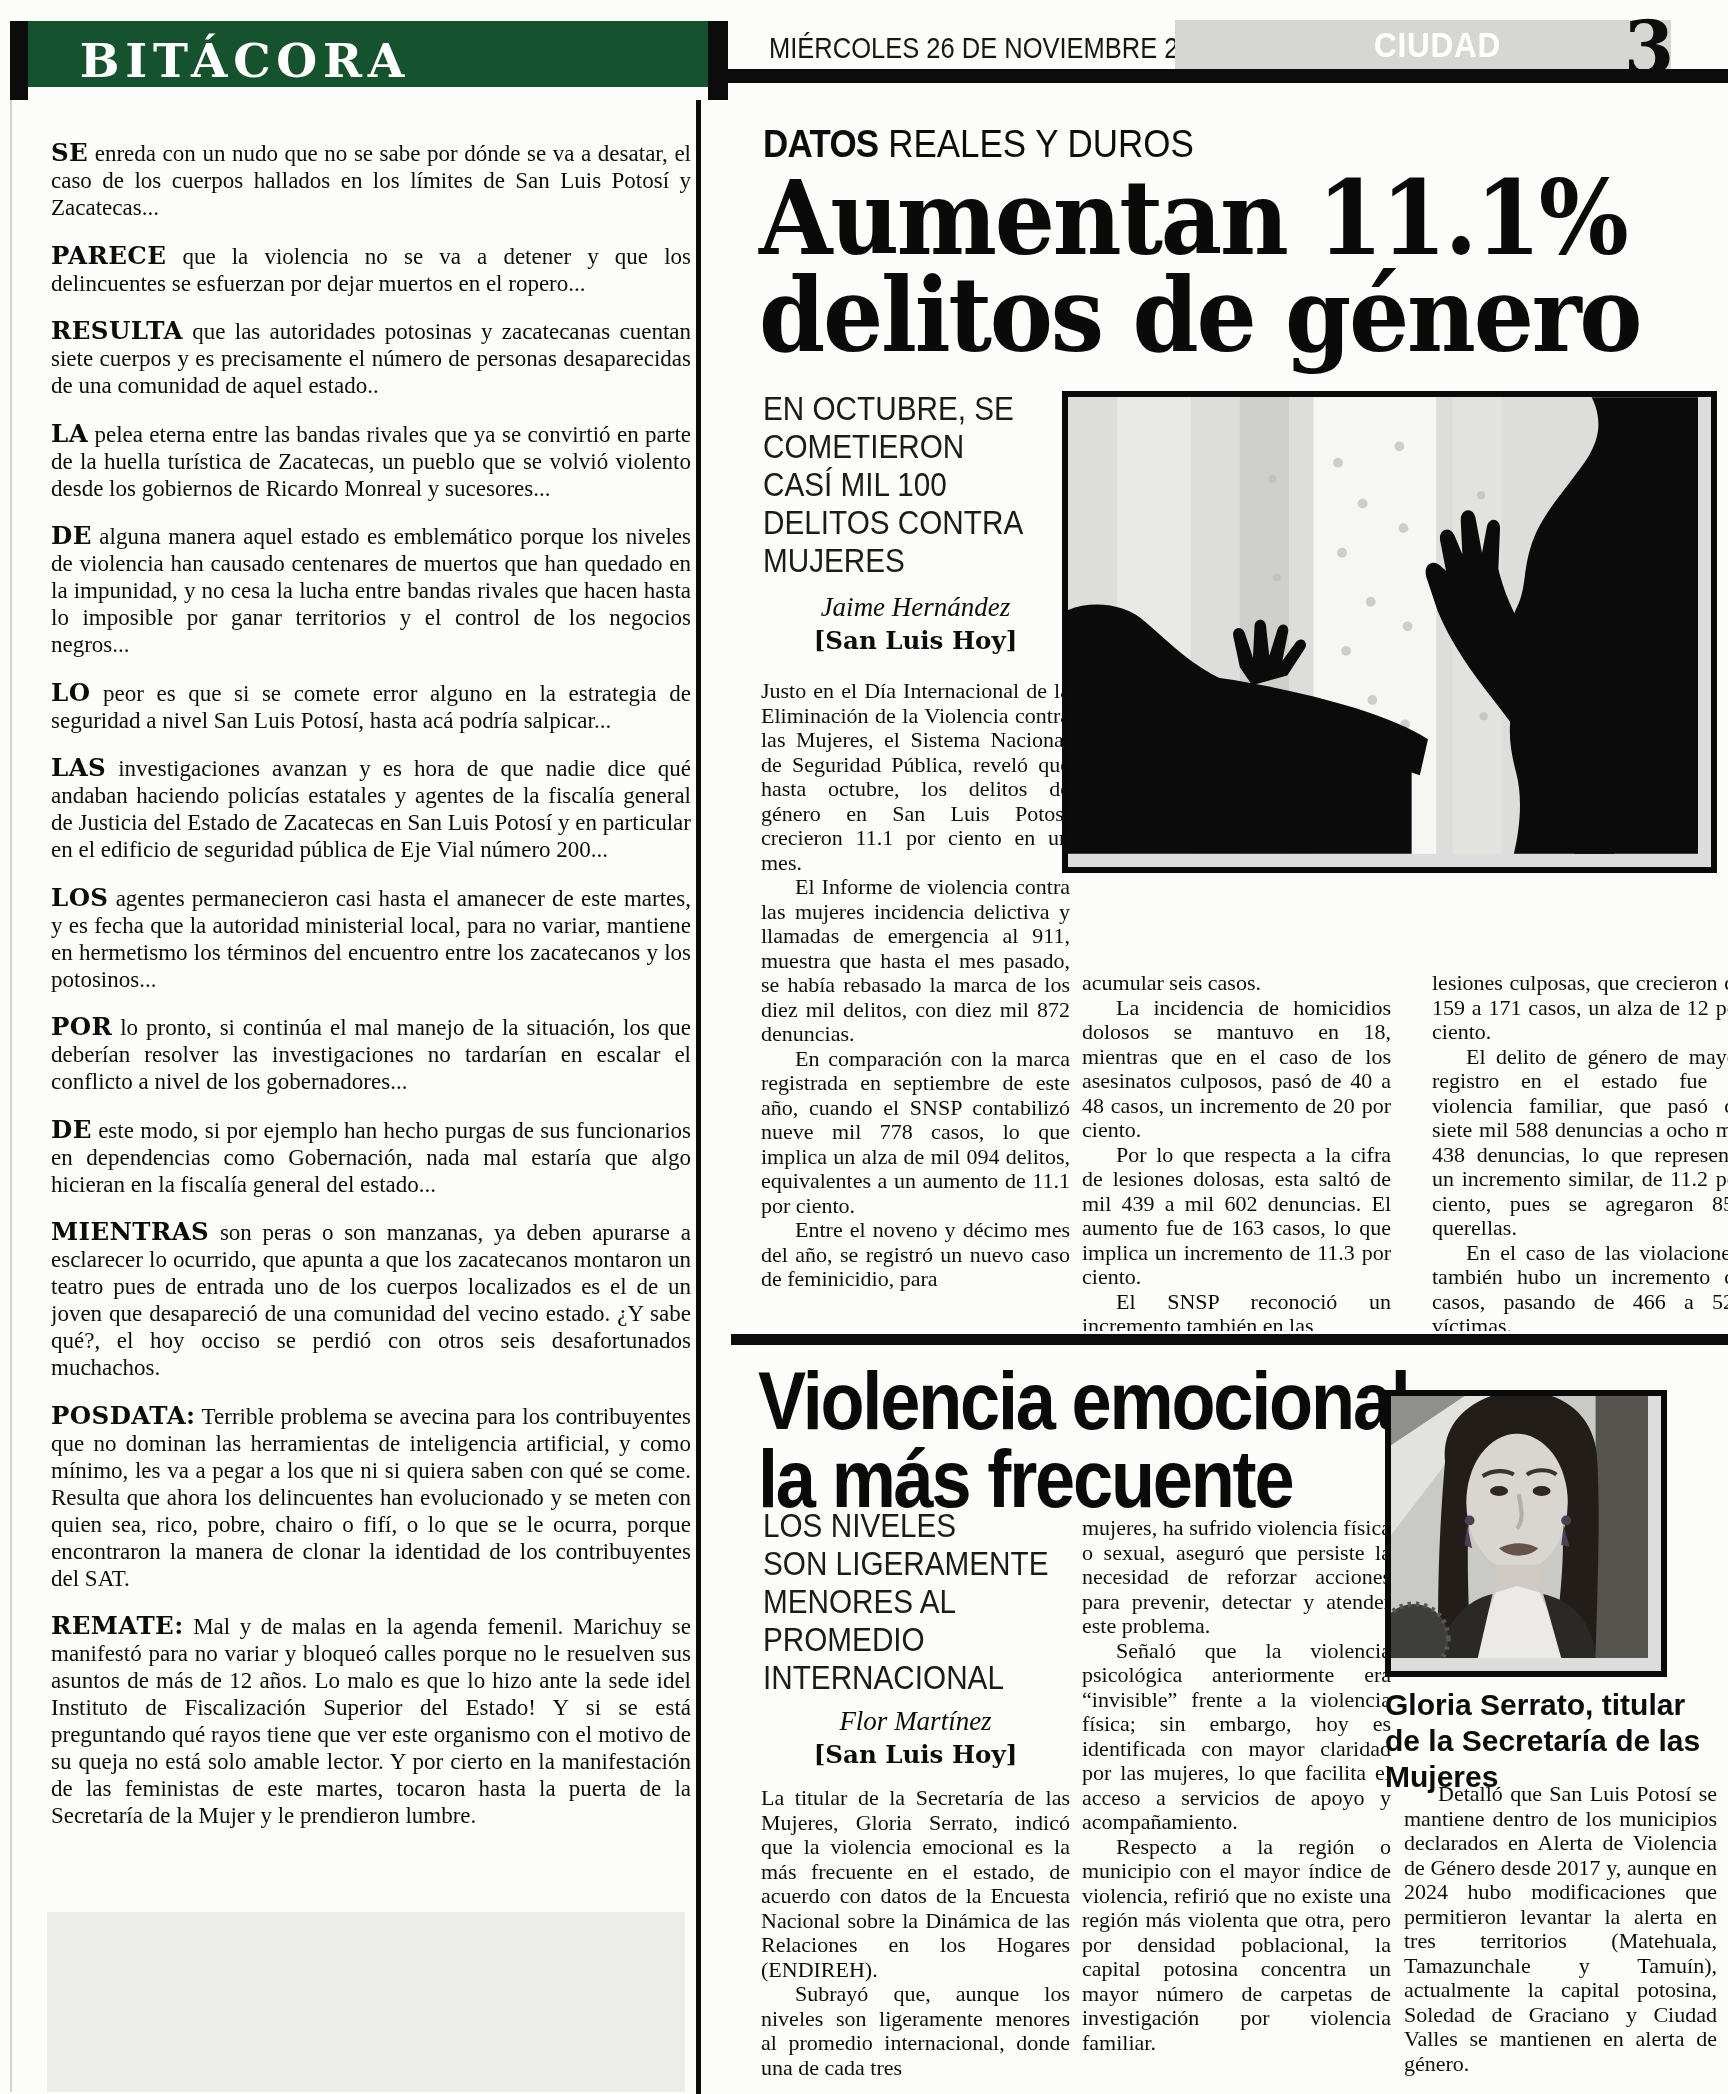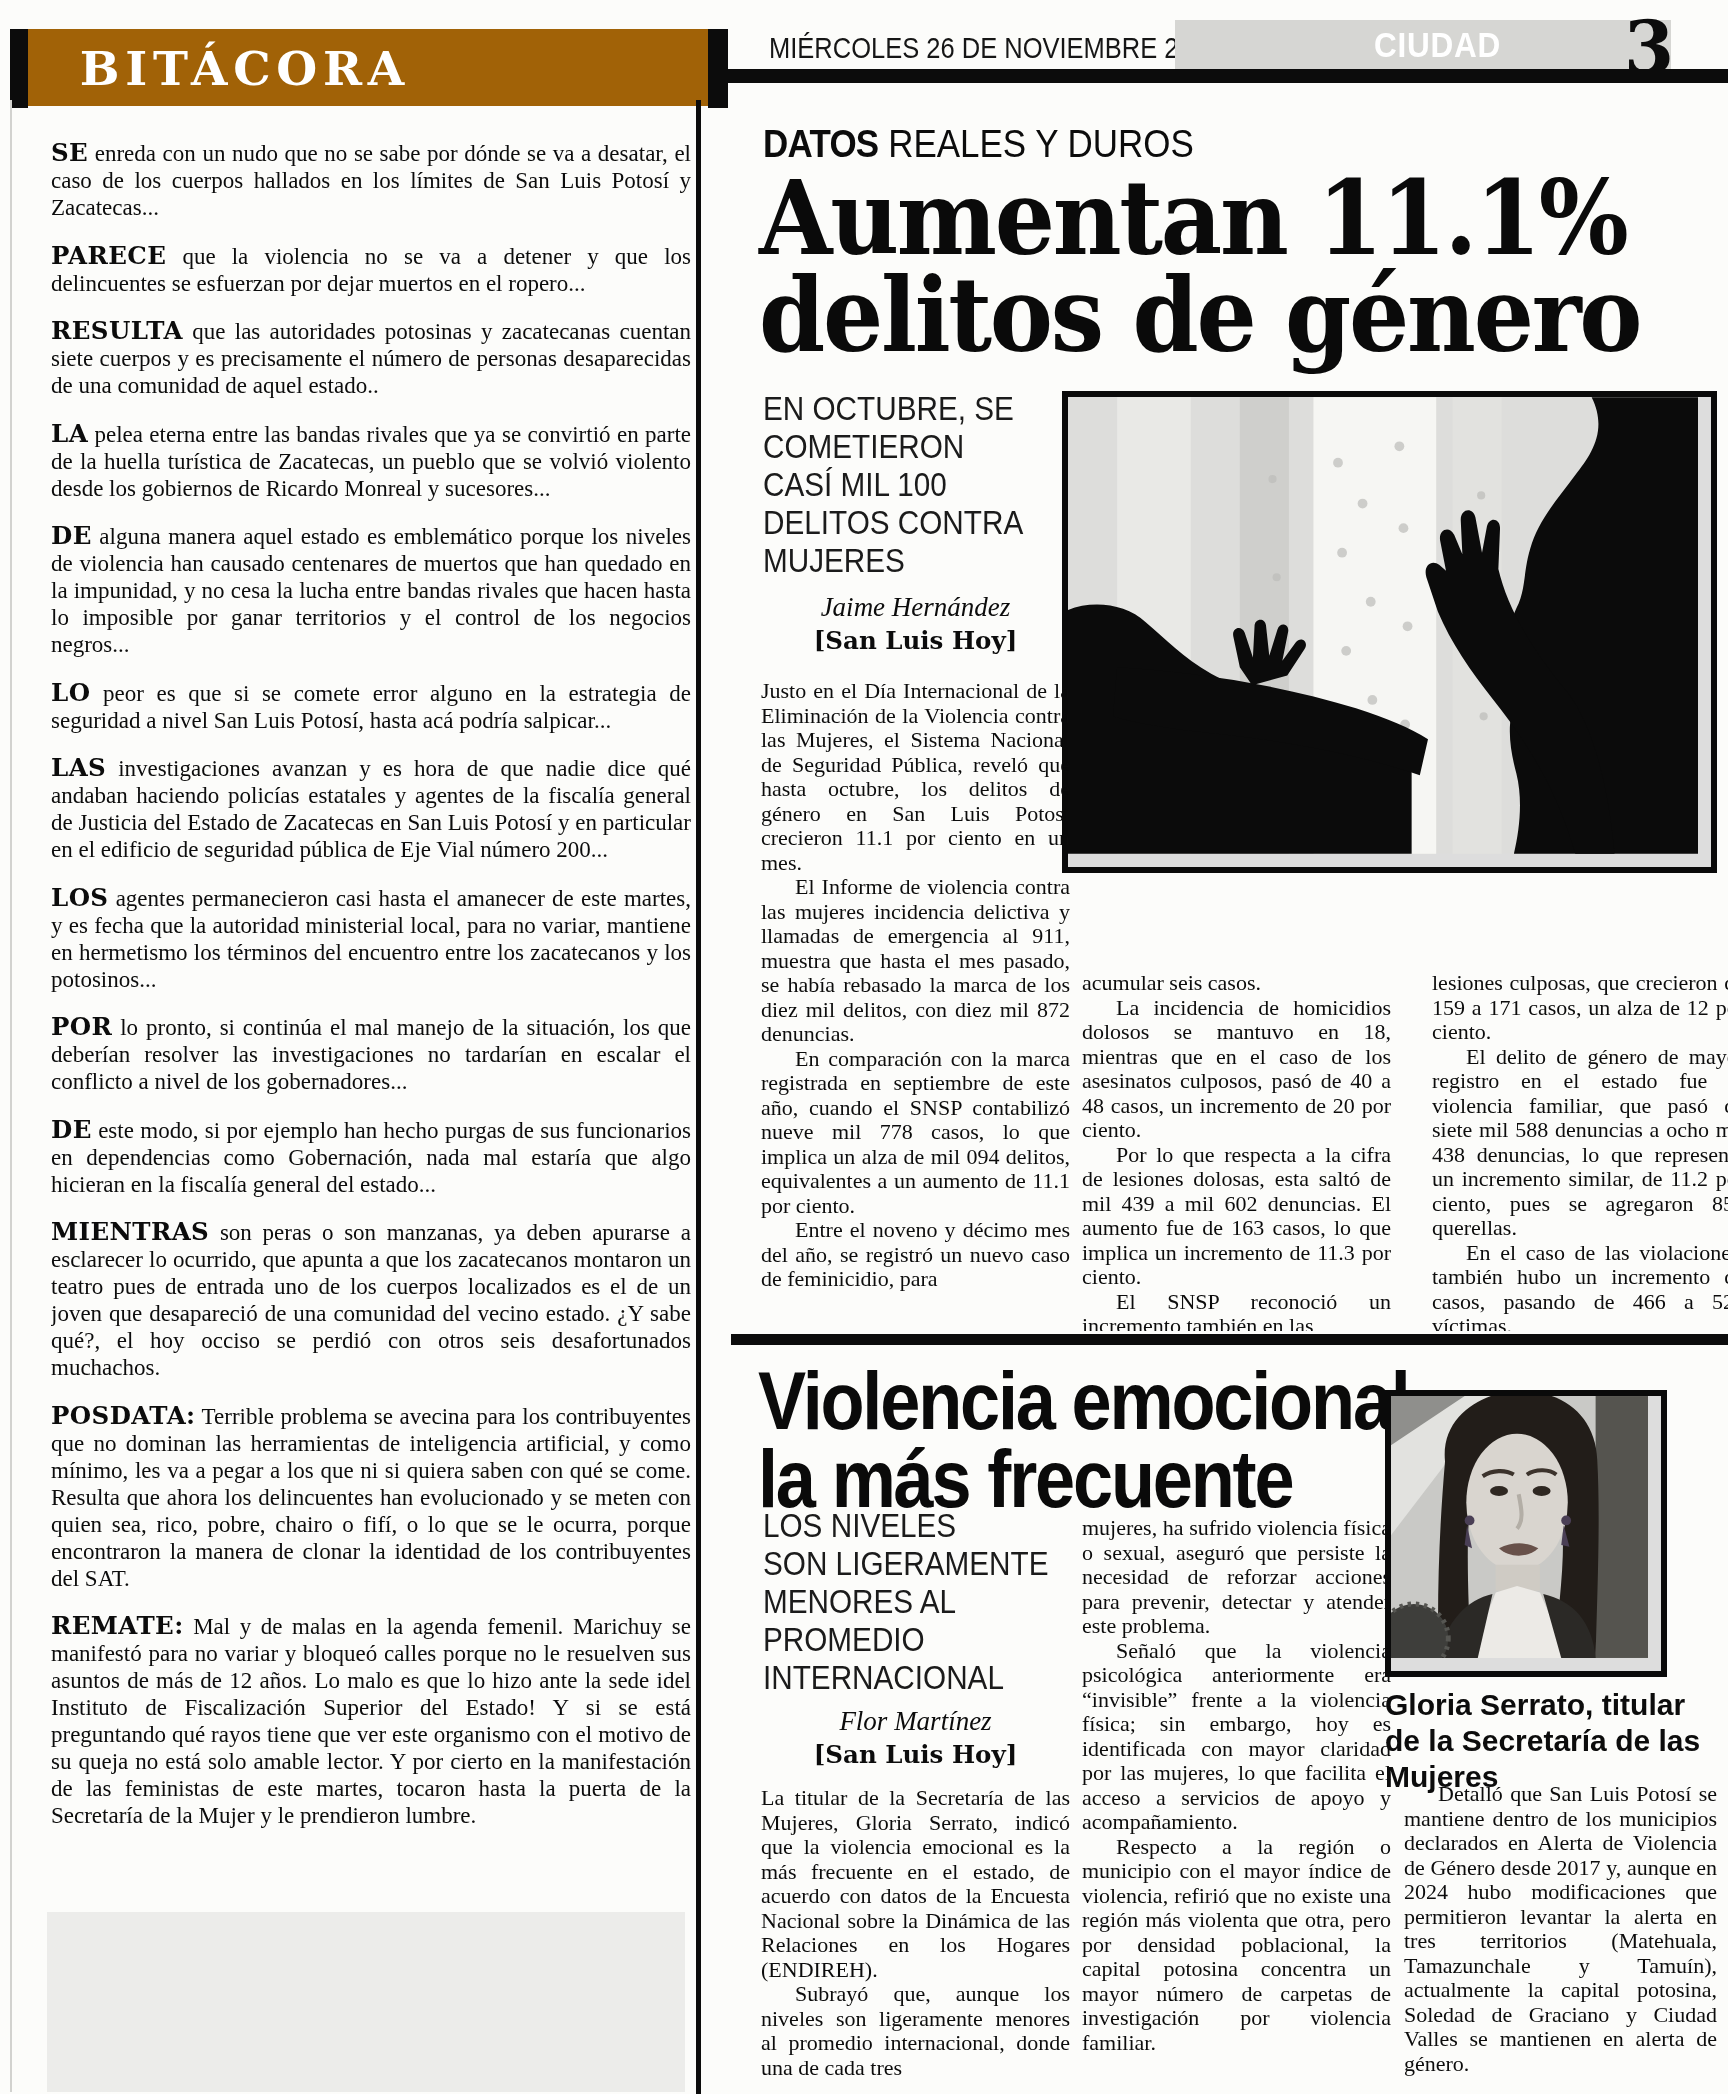--- a/index.html
+++ b/index.html
@@ -3,21 +3,21 @@
 <meta charset="utf-8">
 <style>
   html,body{margin:0;padding:0;background:#888;}
   .page{
     position:relative;width:1728px;height:2095px;background:#fcfcfa;
     overflow:hidden;color:#0c0c0c;font-family:"Liberation Serif",serif;
   }
   .abs{position:absolute;}
 
   
-  .bita-box{left:9.8px;top:21px;width:718px;height:77px;background:#a16207;margin-top:8px;}
+  .bita-box{left:9.8px;top:21px;width:718px;height:66px;background:#14532d;}
   .bita-cap{position:absolute;top:0;height:79px;background:#0c0c0c;}
   .bita-cap.l{left:0;width:18px;}
   .bita-cap.r{right:0;width:19.6px;}
   .bita-title{
     position:absolute;left:70px;top:0;line-height:80px;color:#ffffff;
     font-family:"DejaVu Serif",serif;font-weight:bold;font-size:47px;letter-spacing:5.7px;
   }
   .date-line{
     left:769px;top:31px;width:458px;font-family:"Liberation Sans",sans-serif;
     font-size:30px;color:#161616;letter-spacing:0px;transform:scaleX(.85);transform-origin:left;

